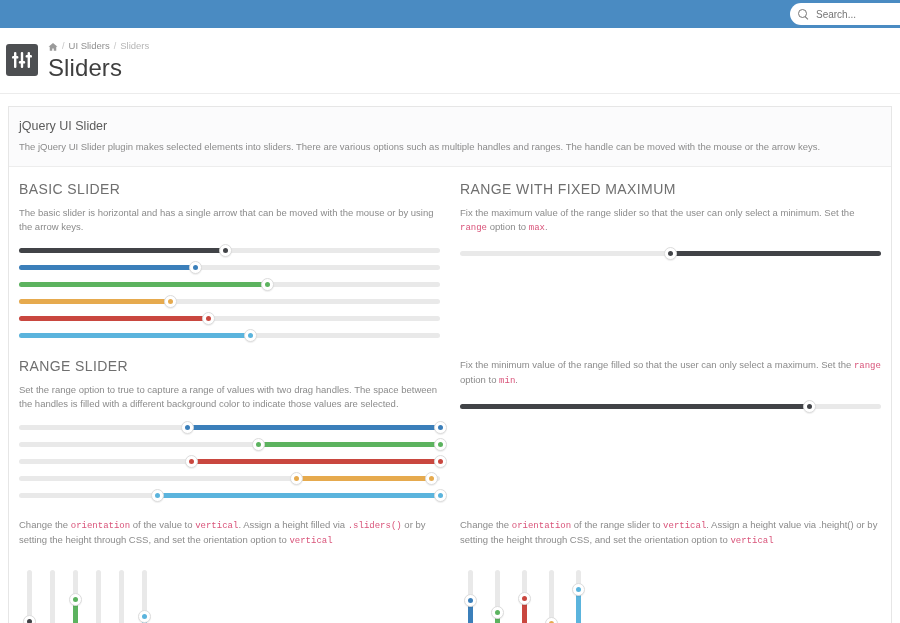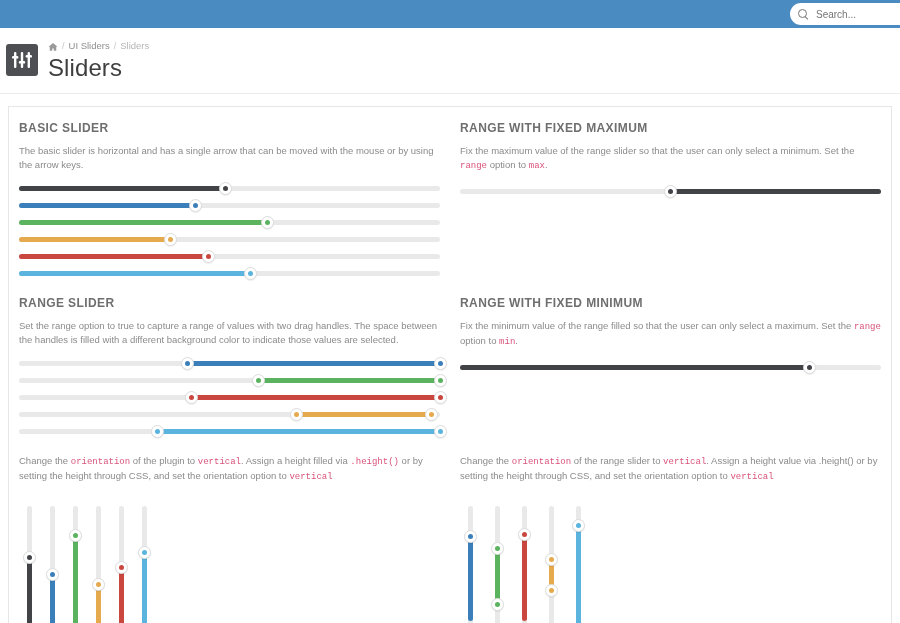--- a/index.html
+++ b/index.html
@@ -137,25 +137,25 @@
     display: flex;
     flex-wrap: wrap;
   }
   .col {
     width: 50%;
     padding: 14px 10px 6px 10px;
   }
   .col.right { padding-left: 10px; }
 
   .sec-title {
-    font-size: 12px;
+    font-size: 14px;
     color: #6f6f6f;
     letter-spacing: 0.4px;
     margin: 0 0 9px 0;
-    font-weight: 700;
+    font-weight: 400;
     text-transform: uppercase;
   }
   .sec-desc {
     font-size: 9.5px;
     color: #8b8b8b;
     line-height: 14px;
     margin: 0 0 12px 0;
   }
   code {
     font-family: "Liberation Mono", monospace;
@@ -278,20 +278,24 @@
       <span class="crumb-link">UI Sliders</span>
       <span class="crumb-sep">/</span>
       <span class="crumb-cur">Sliders</span>
     </div>
     <div class="page-title">Sliders</div>
   </div>
 </div>
 
 <div class="card">
 
+  <div class="card-intro">
+    <h2>jQuery UI Slider</h2>
+    <p>The jQuery UI Slider plugin makes selected elements into sliders. There are various options such as multiple handles and ranges. The handle can be moved with the mouse or the arrow keys.</p>
+  </div>
 
   <div class="grid">
 
     <div class="col">
       <div class="sec-title">BASIC SLIDER</div>
       <div class="sec-desc">The basic slider is horizontal and has a single arrow that can be moved with the mouse or by using the arrow keys.</div>
       <div class="slider-stack" id="basic-stack">
           <div class="hslider">
             <div class="hfill" style="background: rgb(65, 67, 71); left: 0px; width: 49%;"></div>
             <div class="hhandle" style="left: 49%; --c: #414347;">
@@ -392,37 +396,36 @@
               <span style="position:absolute;left:50%;top:50%;width:5px;height:5px;margin:-2.5px 0 0 -2.5px;border-radius:50%;background:#5bb4dd"></span>
             </div>
             <div class="hhandle" style="left: 100%;">
               <span style="position:absolute;left:50%;top:50%;width:5px;height:5px;margin:-2.5px 0 0 -2.5px;border-radius:50%;background:#5bb4dd"></span>
             </div>
           </div>
         </div>
     </div>
 
     <div class="col right">
-      <div class="sec-title">RANGE WITH FIXED MINIMUM</div>
       <div class="sec-desc">
         <span>Fix the minimum value of the range filled so that the user can only select a maximum. Set the </span><code>range</code><span> option to </span><code>min</code><span>.</span>
       </div>
       <div class="wide-slider-wrap" id="fixedmin-stack">
           <div class="hslider">
             <div class="hfill" style="background: rgb(65, 67, 71); left: 0px; width: 83%;"></div>
             <div class="hhandle" style="left: 83%; --c: #414347;">
               <span style="position:absolute;left:50%;top:50%;width:5px;height:5px;margin:-2.5px 0 0 -2.5px;border-radius:50%;background:#414347"></span>
             </div>
           </div>
         </div>
     </div>
 
     <div class="col">
       <div class="sec-desc">
-        <span>Change the </span><code>orientation</code><span> of the plugin to </span><code>vertical</code><span>. Assign a height filled via </span><code>.height()</code><span> or by setting the height through CSS, and set the orientation option to </span><code>vertical</code>
+        <span>Change the </span><code>orientation</code><span> of the value to </span><code>vertical</code><span>. Assign a height filled via </span><code>.sliders()</code><span> or by setting the height through CSS, and set the orientation option to </span><code>vertical</code>
       </div>
       <div class="vwrap" id="vert-stack">
           <div class="vslider">
             <div class="vfill" style="background: rgb(65, 67, 71); height: 63%;"></div>
             <div class="vhandle" style="bottom: 63%;">
               <span style="position:absolute;left:50%;top:50%;width:5px;height:5px;margin:-2.5px 0 0 -2.5px;border-radius:50%;background:#414347"></span>
             </div>
           </div>
           <div class="vslider">
             <div class="vfill" style="background: rgb(59, 127, 186); height: 51%;"></div>

